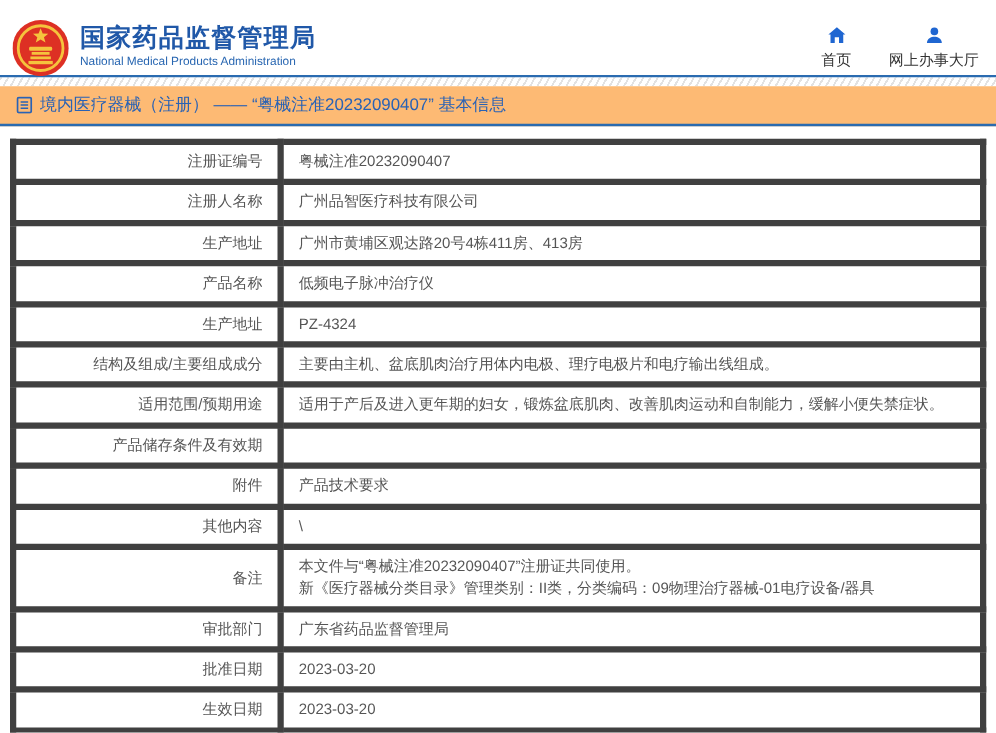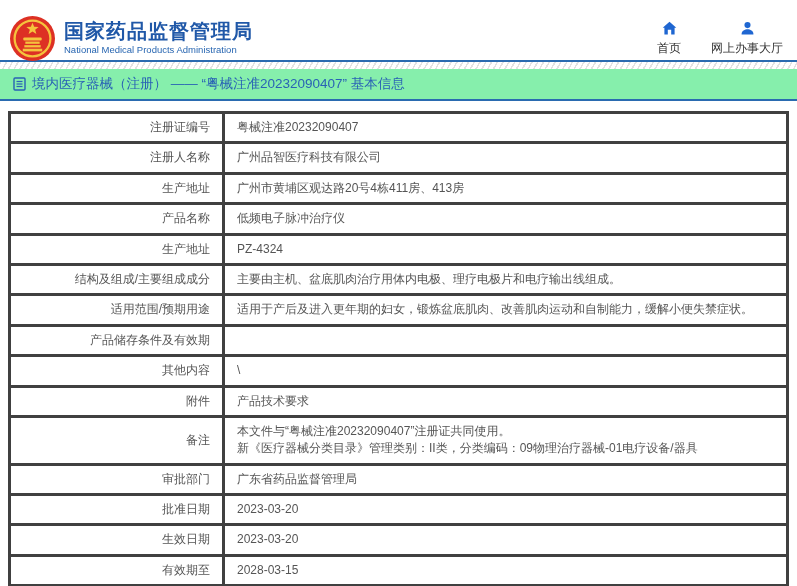--- a/index.html
+++ b/index.html
@@ -17,28 +17,28 @@
   .top-nav { margin-left: auto; display: flex; gap: 30px; }
   .nav-item { display: flex; flex-direction: column; align-items: center; gap: 3px; font-size: 12px; color: #333; cursor: pointer; }
   .nav-item svg { width: 17px; height: 17px; }
 
   
   .blue-line { height: 2px; background: #2a6bb0; }
   .stripe-band { height: 7px;
     background: repeating-linear-gradient(120deg, #e2e2e2 0px, #e2e2e2 1.5px, #ffffff 1.5px, #ffffff 5px); }
 
   
-  .breadcrumb { height: 32px; background: #86efac; border-bottom: 2px solid #2a6bb0;
+  .breadcrumb { height: 32px; background: #fdba74; border-bottom: 2px solid #2a6bb0;
     display: flex; align-items: center; gap: 6px; padding: 0 13px; color: #2962b5; font-size: 13.5px; }
   .crumb-icon { width: 13px; height: 14px; flex: 0 0 13px; }
 
   
   .table-wrap { margin: 10px 8px 0 8px; }
   table.info { width: 100%; border-collapse: collapse; font-size: 12px; color: #555; table-layout: fixed; }
-  table.info td { border: 3px solid #404040; padding: 5px 12px; line-height: 1.45; vertical-align: middle; }
+  table.info td { border: 5px solid #404040; padding: 5px 12px; line-height: 1.45; vertical-align: middle; }
   td.lbl { width: 214px; text-align: right; color: #555; }
   td.val { white-space: pre-line; word-break: break-all; }
 </style>
 </head>
 <body>
 
 <div class="header">
   <div class="logo">
     <svg class="emblem" viewBox="0 0 44 44">
       <circle cx="22" cy="22" r="22" fill="#dd3024"></circle>
@@ -115,26 +115,26 @@
         </tr>
       <tr>
           <td class="lbl">适用范围/预期用途</td>
           <td class="val">适用于产后及进入更年期的妇女，锻炼盆底肌肉、改善肌肉运动和自制能力，缓解小便失禁症状。</td>
         </tr>
       <tr>
           <td class="lbl">产品储存条件及有效期</td>
           <td class="val"></td>
         </tr>
       <tr>
+          <td class="lbl">附件</td>
+          <td class="val">产品技术要求</td>
+        </tr>
+      <tr>
           <td class="lbl">其他内容</td>
           <td class="val">\</td>
-        </tr>
-      <tr>
-          <td class="lbl">附件</td>
-          <td class="val">产品技术要求</td>
         </tr>
       <tr>
           <td class="lbl">备注</td>
           <td class="val">本文件与“粤械注准20232090407”注册证共同使用。
 新《医疗器械分类目录》管理类别：II类，分类编码：09物理治疗器械-01电疗设备/器具</td>
         </tr>
       <tr>
           <td class="lbl">审批部门</td>
           <td class="val">广东省药品监督管理局</td>
         </tr>

